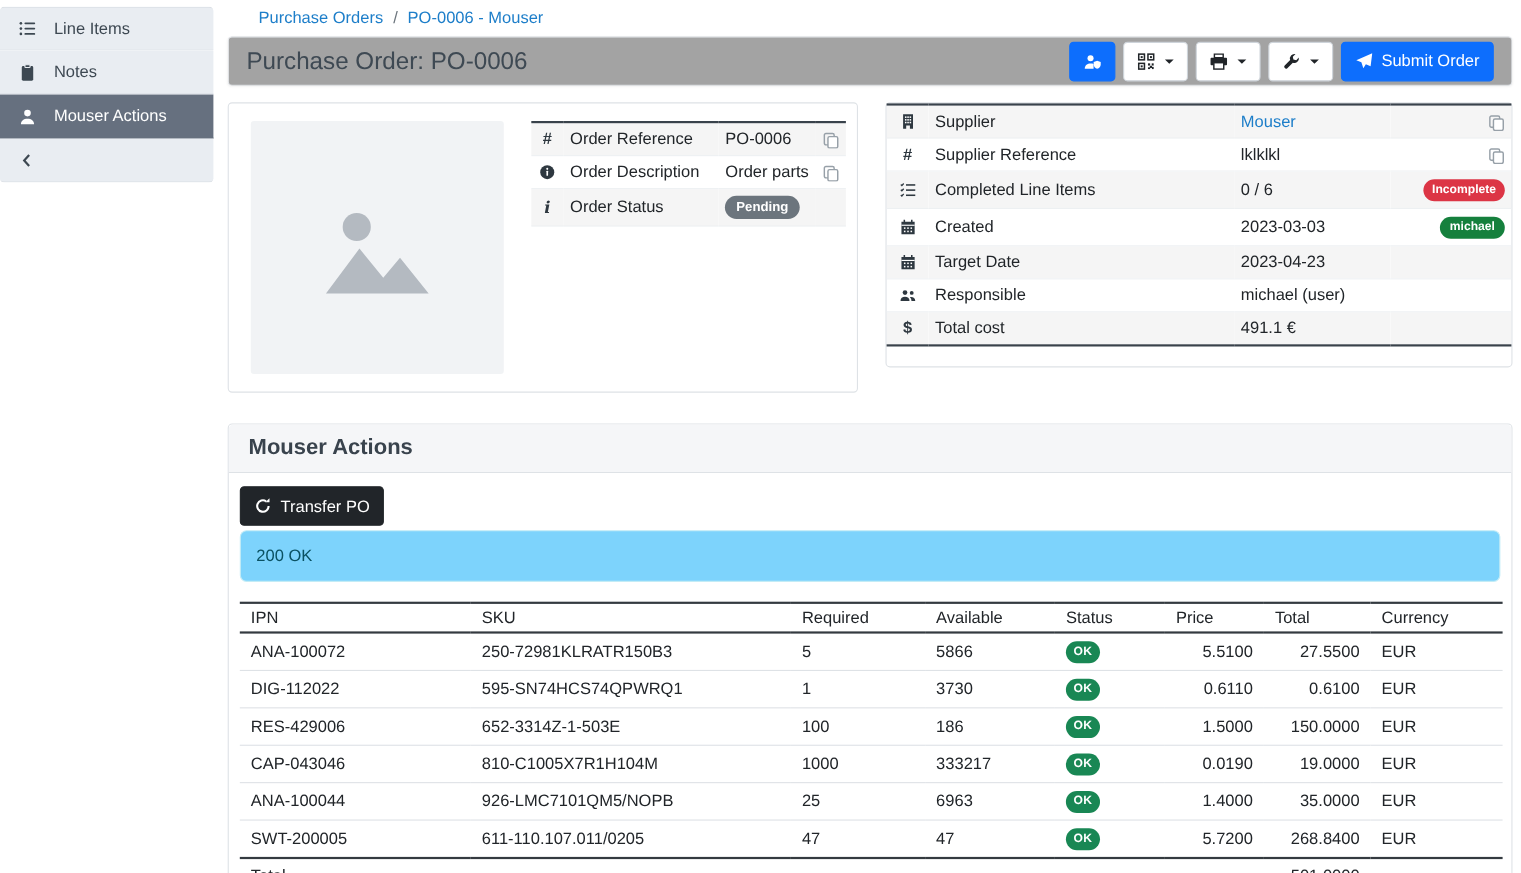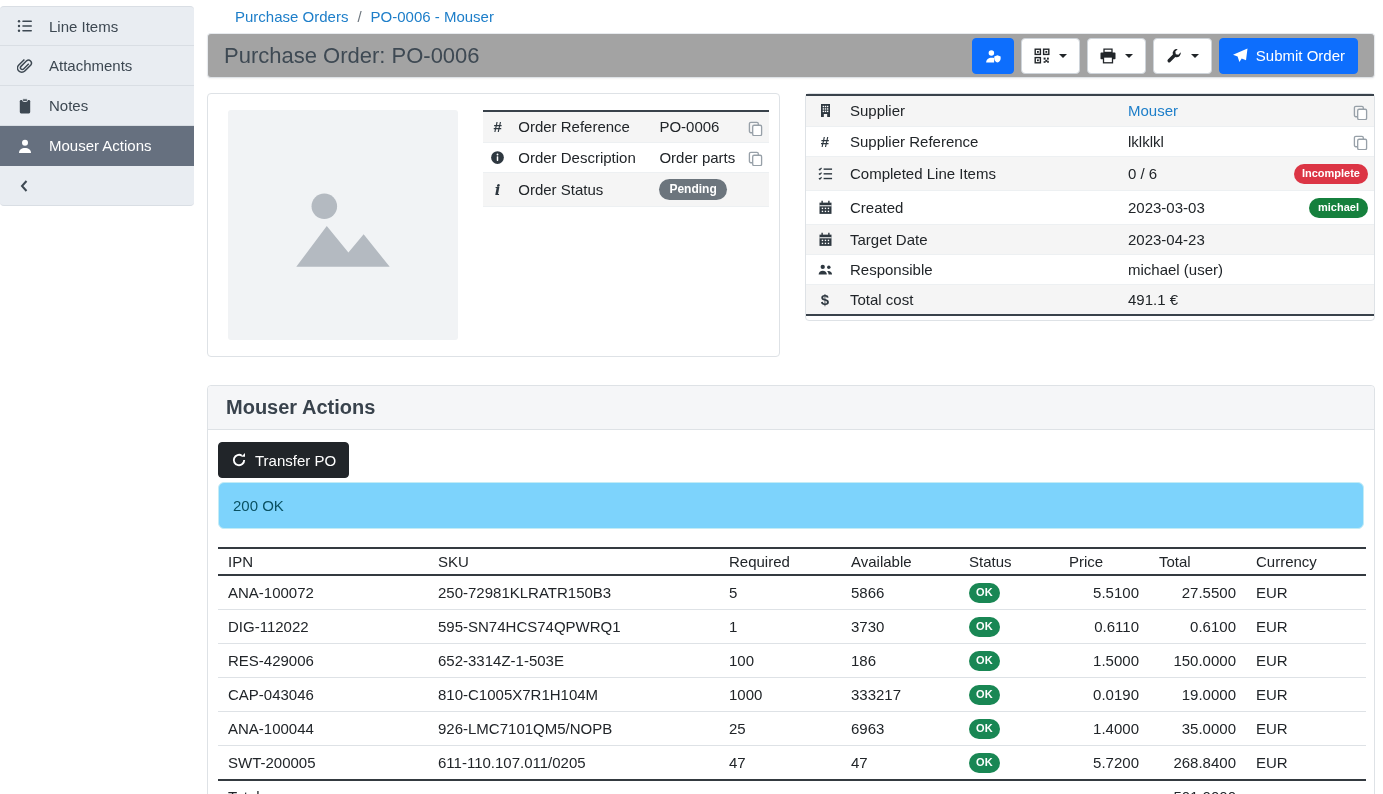--- a/index.html
+++ b/index.html
@@ -38,21 +38,21 @@
   .btn-primary { background:#0d6efd; border-color:#0d6efd; color:#fff; }
   .btn-outline { background:#fff; border-color:#ced4da; color:#212529; }
   .btn-dark { background:#212529; border-color:#212529; color:#fff; }
   .caret { width:0; height:0; border-left:4px solid transparent; border-right:4px solid transparent;
            border-top:4.5px solid currentColor; margin-left:1px; }
 
   
   .details { display:flex; gap:25px; margin:15px 8px 0 13px; align-items:flex-start; }
   .card { background:#fff; border:1px solid #dee2e6; border-radius:4px; }
   .card-left { width:573px; flex:none; display:flex; gap:25px; padding:16px 10px 16px 20px; align-items:flex-start; }
-  .card-right { flex:1; padding-bottom:4px; }
+  .card-right { flex:1; padding-bottom:18px; }
 
   .thumb { width:230px; height:230px; flex:none; background:#f1f3f5; border-radius:3px;
            display:flex; align-items:center; justify-content:center; cursor:pointer; }
   .thumb svg { width:118px; height:118px; }
 
   table.dtable { border-collapse:collapse; table-layout:fixed; border-top:2px solid #39424b; }
   .card-left table.dtable { flex:1; }
   .card-right table.dtable { width:100%; border-bottom:2px solid #39424b; }
   table.dtable tr:nth-child(odd) { background:#f5f5f5; }
   table.dtable td { border-bottom:1px solid #edf0f2; padding:6px 6px; vertical-align:middle; white-space:nowrap;
@@ -103,28 +103,20 @@
           <svg viewBox="0 0 16 16" fill="currentColor">
               <circle cx="2" cy="3.2" r="1.2"></circle>
               <circle cx="2" cy="8" r="1.2"></circle>
               <circle cx="2" cy="12.8" r="1.2"></circle>
               <rect x="5.2" y="2.4" width="9.8" height="1.6" rx=".8"></rect>
               <rect x="5.2" y="7.2" width="9.8" height="1.6" rx=".8"></rect>
               <rect x="5.2" y="12" width="9.8" height="1.6" rx=".8"></rect>
             </svg>
         </span>
         <span>Line Items</span>
-      </div>
-      <div class="nav-item">
-        <span class="icn">
-          <svg viewBox="0 0 16 16" fill="none" stroke="currentColor" stroke-width="1.5">
-              <path d="M11.8 5.8l-5.2 5.2a1.8 1.8 0 0 1-2.6-2.6L9.6 2.8a3 3 0 0 1 4.2 4.2l-6 6a4.2 4.2 0 0 1-6-6l5.6-5.5"></path>
-            </svg>
-        </span>
-        <span>Attachments</span>
       </div>
       <div class="nav-item">
         <span class="icn">
           <svg viewBox="0 0 16 16">
               <rect x="2.8" y="2" width="10.4" height="13.4" rx="1.3" fill="currentColor"></rect>
               <rect x="5.6" y=".8" width="4.8" height="2.6" rx=".9" fill="currentColor" stroke="#e9edf2" stroke-width="1"></rect>
             </svg>
         </span>
         <span>Notes</span>
       </div>

